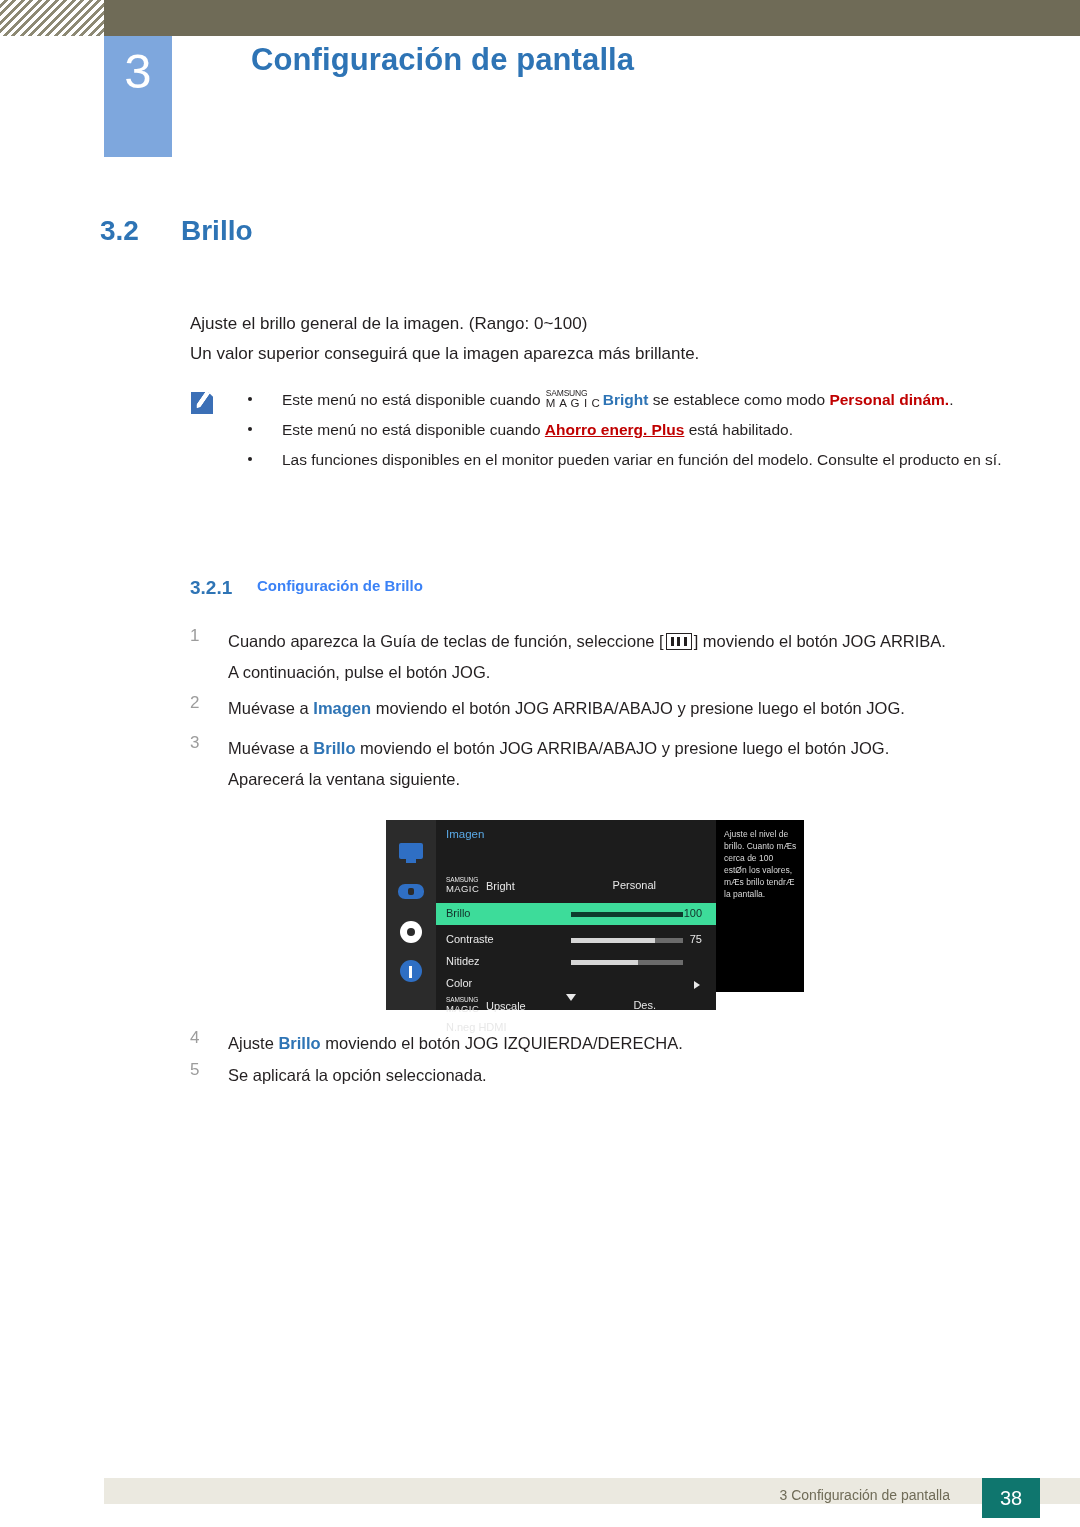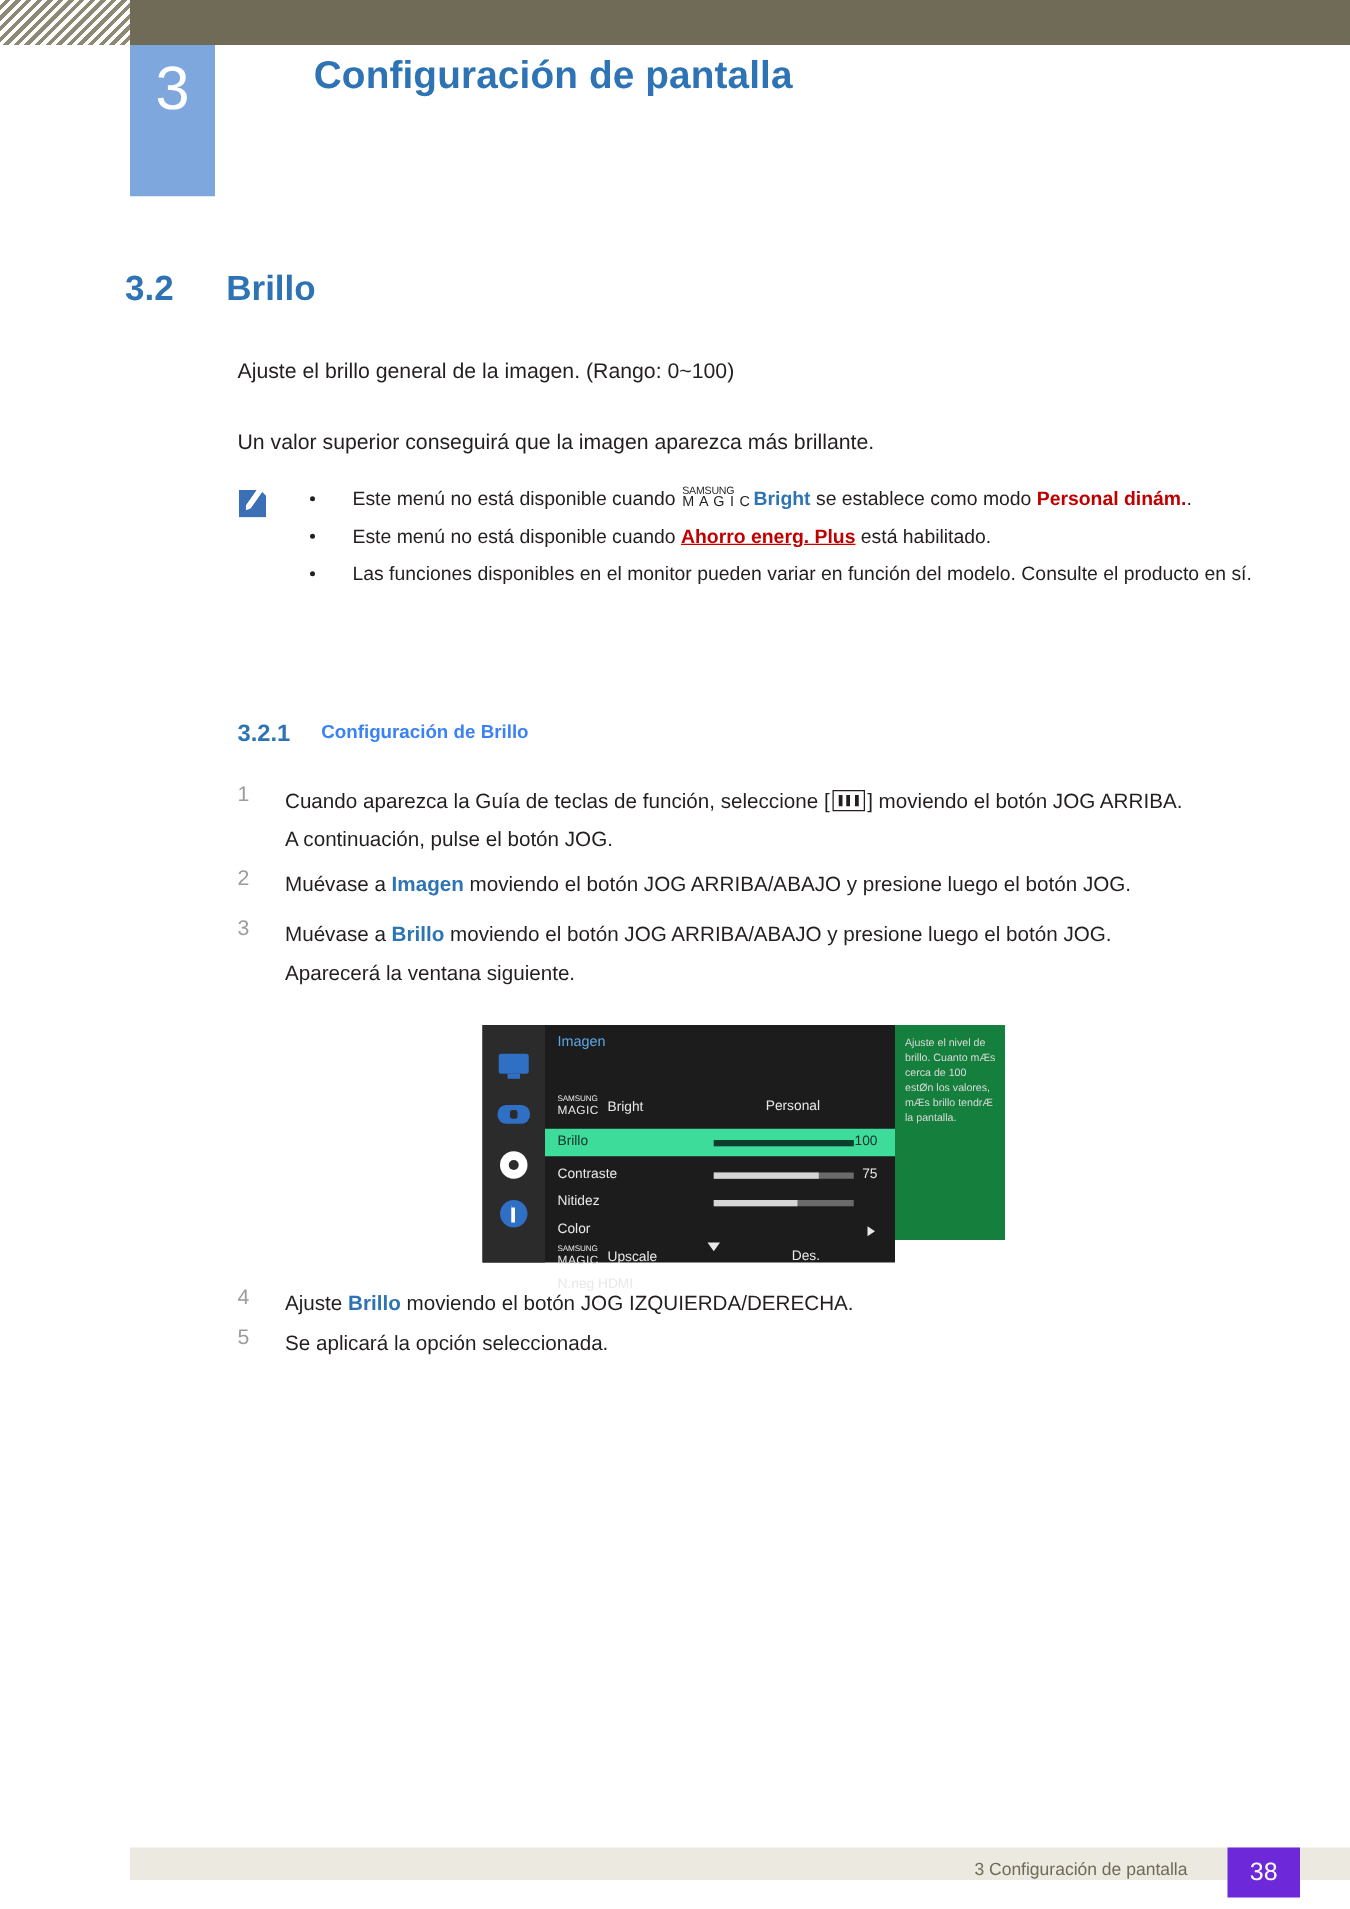--- a/index.html
+++ b/index.html
@@ -86,21 +86,21 @@
   }
 
   
   .para {
     position: absolute;
     left: 190px;
     font-size: 17px;
     color: #231f20;
     white-space: nowrap;
   }
-  .p1 { top: 287px; text-align: center; }
+  .p1 { top: 314px; text-align: center; }
   .p2 { top: 344px; }
 
   
   .note-icon {
     position: absolute;
     left: 191px;
     top: 392px;
     width: 26px;
     height: 24px;
   }
@@ -395,21 +395,21 @@
     border-top: 7px solid #e8e8e8;
     border-left: 5px solid transparent;
     border-right: 5px solid transparent;
   }
   .osd-help {
     position: absolute;
     left: 716px;
     top: 820px;
     width: 88px;
     height: 172px;
-    background: #15803d;
+    background: #000000;
     padding: 8px 6px 0 8px;
     box-sizing: border-box;
     color: #d9d9d9;
     font-size: 8.5px;
     line-height: 12px;
   }
 
   
   .footer-bar {
     position: absolute;
@@ -425,21 +425,21 @@
     top: 1487px;
     font-size: 14px;
     color: #6f6b57;
   }
   .footer-page {
     position: absolute;
     right: 40px;
     top: 1478px;
     width: 58px;
     height: 40px;
-    background: #6d28d9;
+    background: #0f766e;
     color: #ffffff;
     font-size: 20px;
     text-align: center;
     line-height: 40px;
   }
 </style>
 </head>
 <body>
 
 <div class="header">

